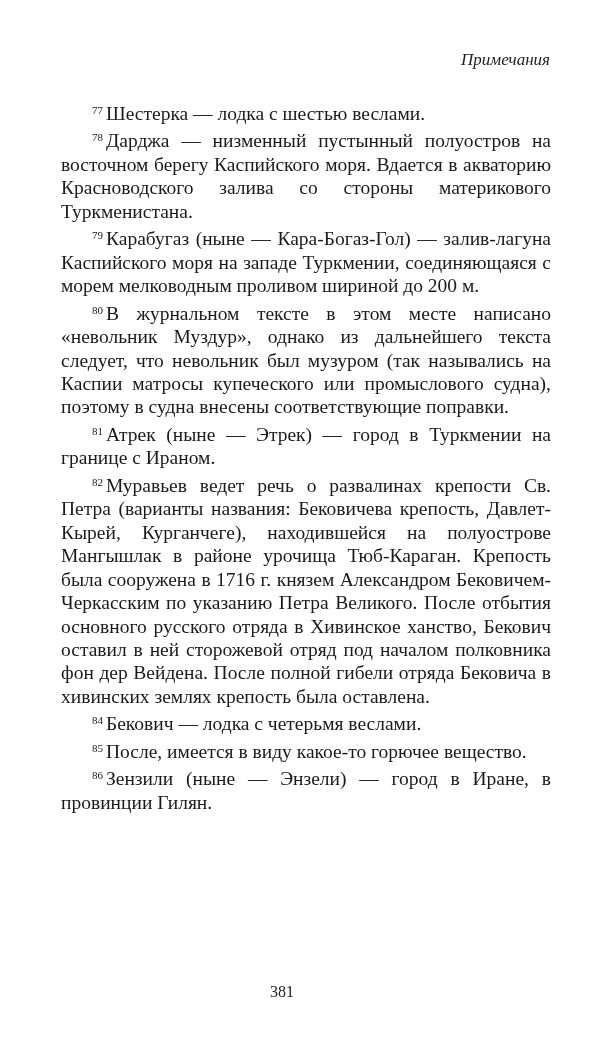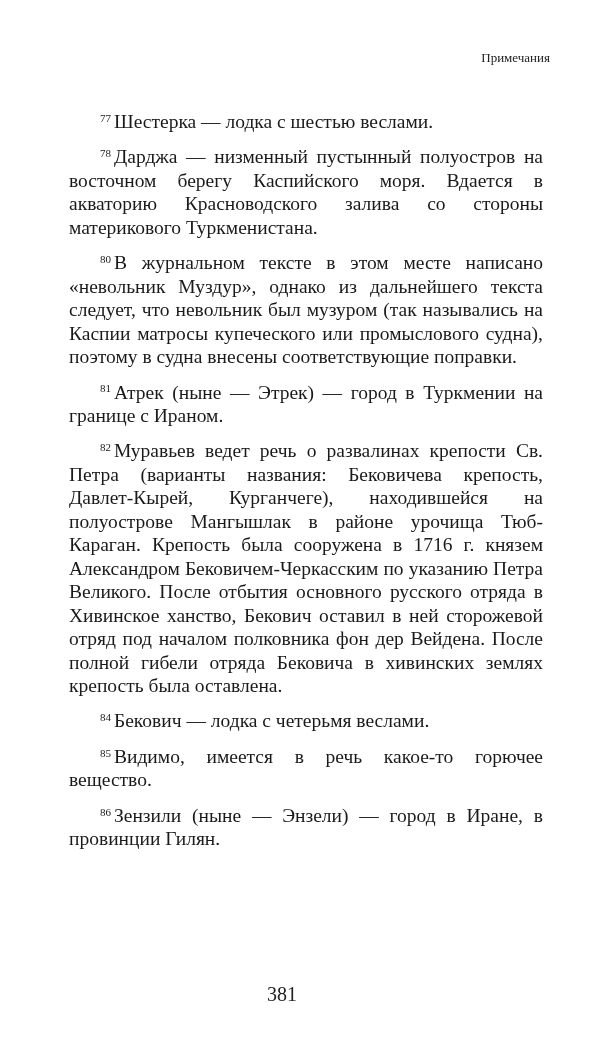--- a/index.html
+++ b/index.html
@@ -12,62 +12,64 @@
     height: 1047px;
     position: relative;
     overflow: hidden;
     font-family: "Liberation Serif", "DejaVu Serif", serif;
     color: #1a1a1a;
   }
   .running-head {
     position: absolute;
     top: 50px;
     right: 50px;
-    font-size: 13px;
+    font-style: italic;
+    font-size: 17px;
     color: #222;
   }
   .notes {
     position: absolute;
     top: 98px;
     left: 57px;
     width: 498px;
     font-size: 19.5px;
     line-height: 23.45px;
     text-align: justify;
     hyphens: manual;
   }
   .note {
-    margin: 12px;
+    margin: 4px;
     text-indent: 31px;
   }
   .note sup {
     font-size: 11px;
     vertical-align: 0.55em;
     line-height: 0;
     margin-right: 3px;
   }
   .folio {
     position: absolute;
     top: 983px;
     left: 0;
     width: 564px;
     text-align: center;
-    font-size: 20px;
+    font-size: 16px;
     color: #222;
   }
 </style>
 </head>
 <body>
 
 <div class="running-head">Примечания</div>
 
 <div class="notes">
   <p class="note"><sup>77</sup><span>Шестерка — лодка с шестью веслами.</span></p>
   <p class="note"><sup>78</sup><span>Дарджа — низменный пустынный полуостров на восточном берегу Каспийского моря. Вдается в акваторию Красноводского залива со стороны материкового Туркменистана.</span></p>
+  <p class="note"><sup>79</sup><span>Карабугаз (ныне — Кара-Богаз-Гол) — залив-лагуна Каспийского моря на западе Туркмении, соединяющаяся с морем мелководным проливом шириной до 200 м.</span></p>
   <p class="note"><sup>80</sup><span>В журнальном тексте в этом месте написано «невольник Муздур», однако из дальнейшего текста следует, что невольник был музуром (так назывались на Каспии матросы купеческого или промыслового судна), поэтому в судна внесены соответствующие поправки.</span></p>
   <p class="note"><sup>81</sup><span>Атрек (ныне — Этрек) — город в Туркмении на границе с Ираном.</span></p>
   <p class="note"><sup>82</sup><span>Муравьев ведет речь о развалинах крепости Св. Петра (варианты названия: Бековичева крепость, Давлет-Кырей, Курганчеге), находившейся на полуострове Мангышлак в районе урочища Тюб-Караган. Крепость была сооружена в 1716 г. князем Александром Бековичем-Черкасским по указанию Петра Великого. После отбытия основного русского отряда в Хивинское ханство, Бекович оставил в ней сторожевой отряд под началом полковника фон дер Вейдена. После полной гибели отряда Бековича в хивинских землях крепость была оставлена.</span></p>
   <p class="note"><sup>84</sup><span>Бекович — лодка с четерьмя веслами.</span></p>
-  <p class="note"><sup>85</sup><span>Видимо, имеется в речь какое-то горючее вещество.</span></p>
+  <p class="note"><sup>85</sup><span>После, имеется в виду какое-то горючее вещество.</span></p>
   <p class="note"><sup>86</sup><span>Зензили (ныне — Энзели) — город в Иране, в провинции Гилян.</span></p>
 </div>
 
 <div class="folio">381</div>
 
 </body></html>

